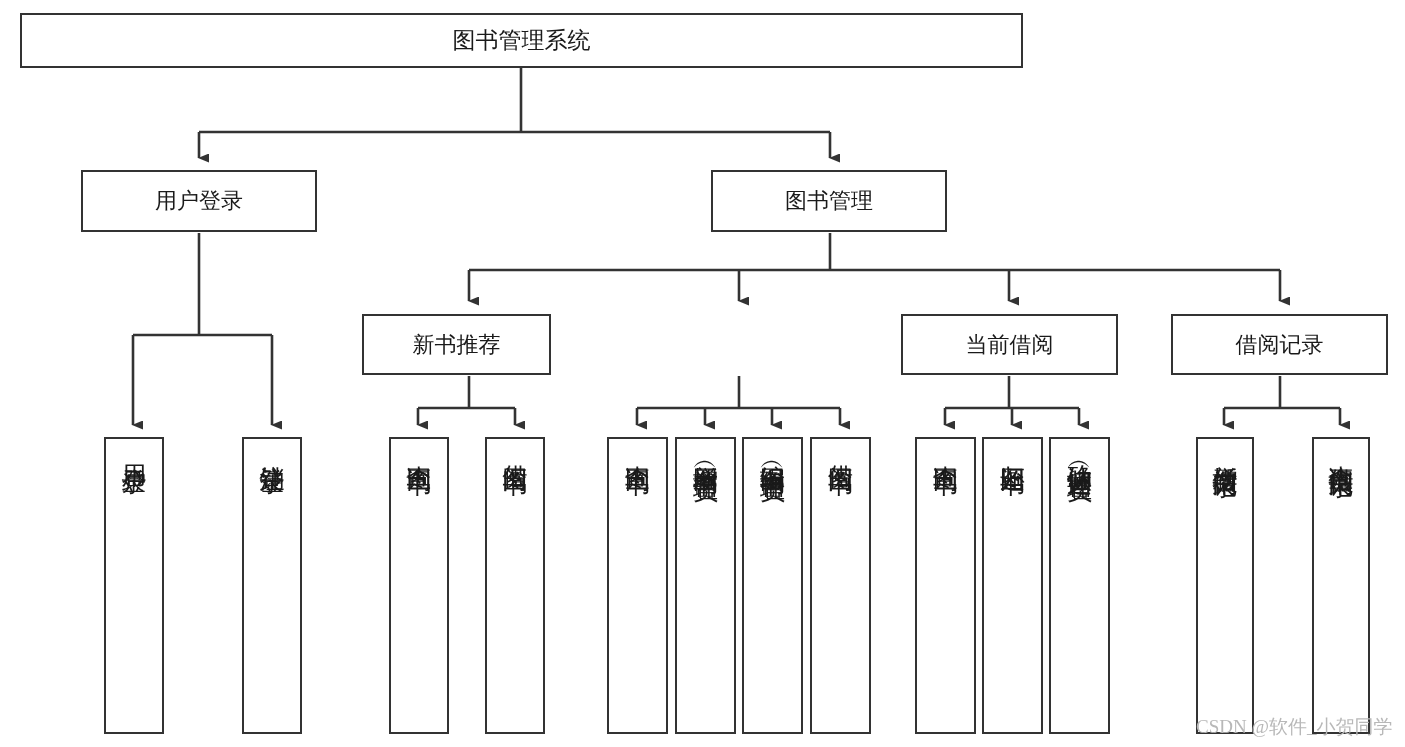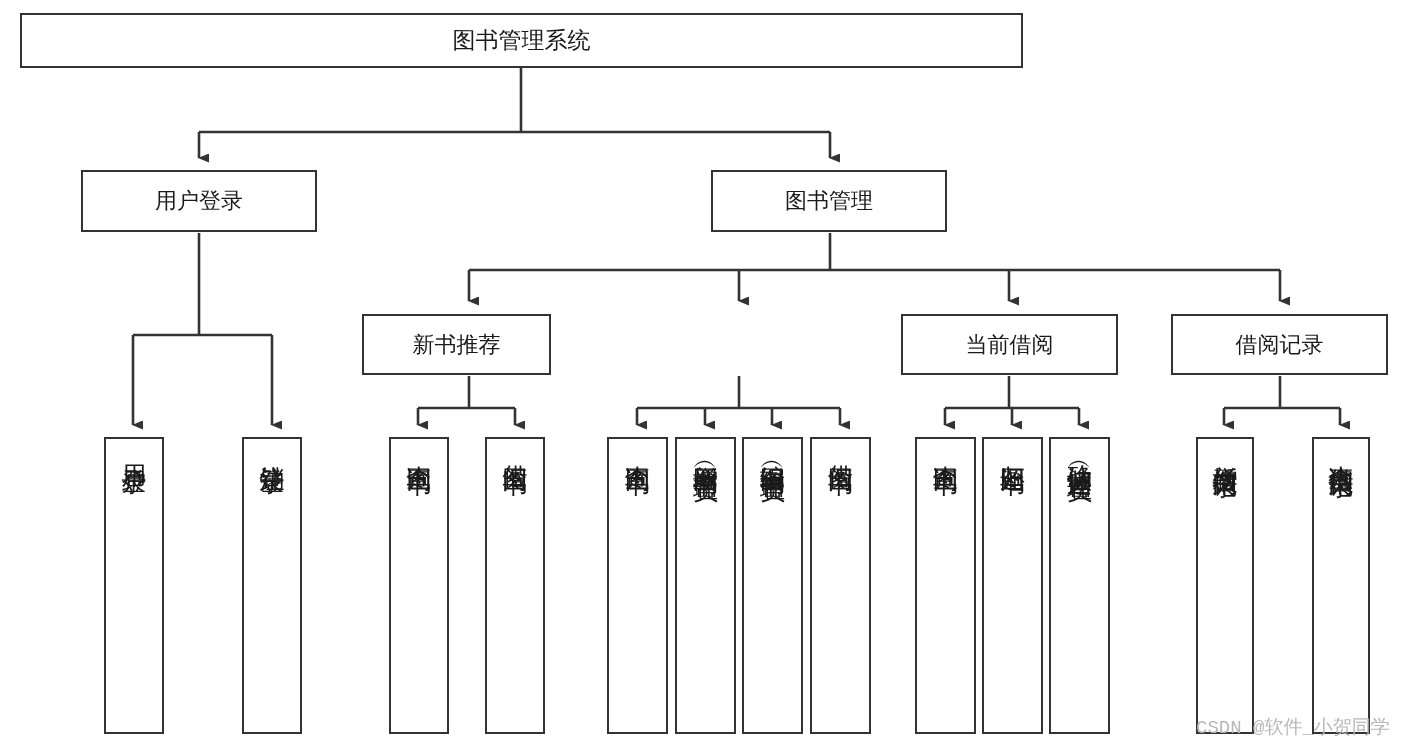--- a/index.html
+++ b/index.html
@@ -61,21 +61,21 @@
     line-height: 1;
   }
   .watermark {
     position: absolute;
     left: 1196px;
     top: 714px;
     font-size: 19px;
     color: #b8b8b8;
     white-space: nowrap;
     z-index: 3;
-    font-family: Liberation Mono, monospace;
+    font-family: Liberation Serif, serif;
   }
 </style>
 </head>
 <body>
 
 <div id="diagram-root">
 
   <svg id="diagram-svg" viewBox="0 0 1405 747" xmlns="http://www.w3.org/2000/svg">
     <defs>
       <marker id="arrowhead" markerWidth="10" markerHeight="11" refX="4.5" refY="10" orient="auto" markerUnits="userSpaceOnUse">

